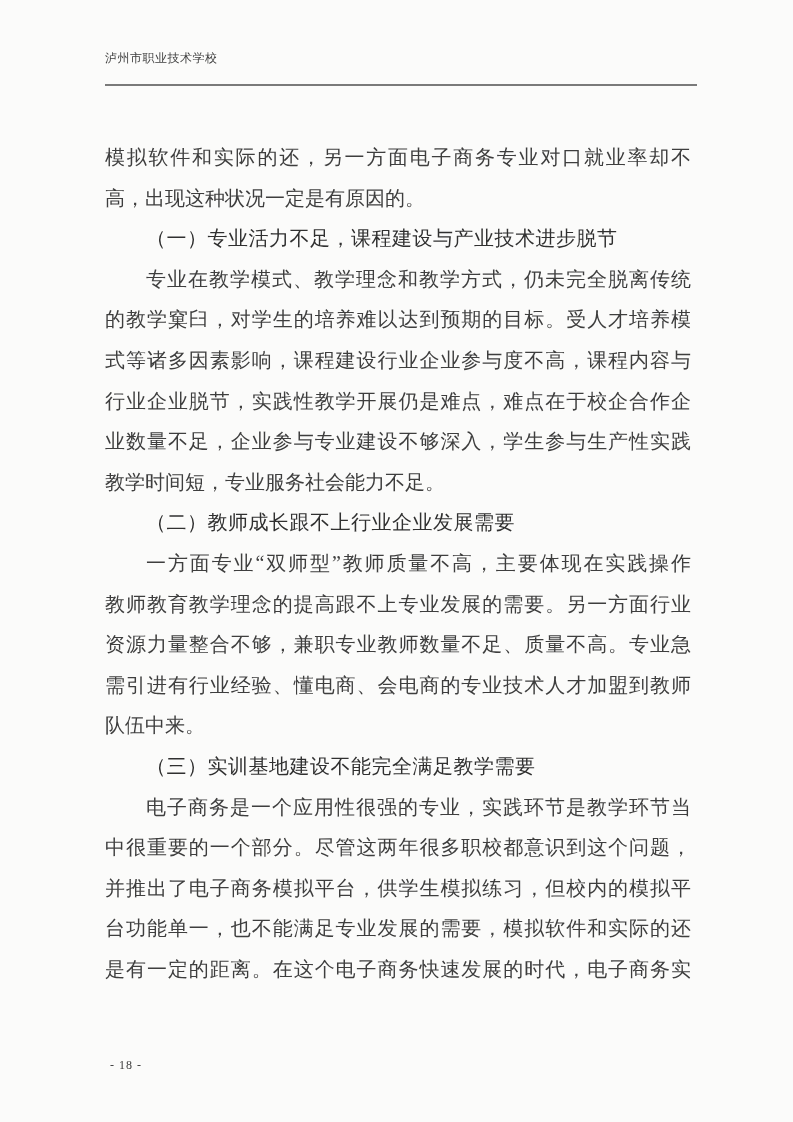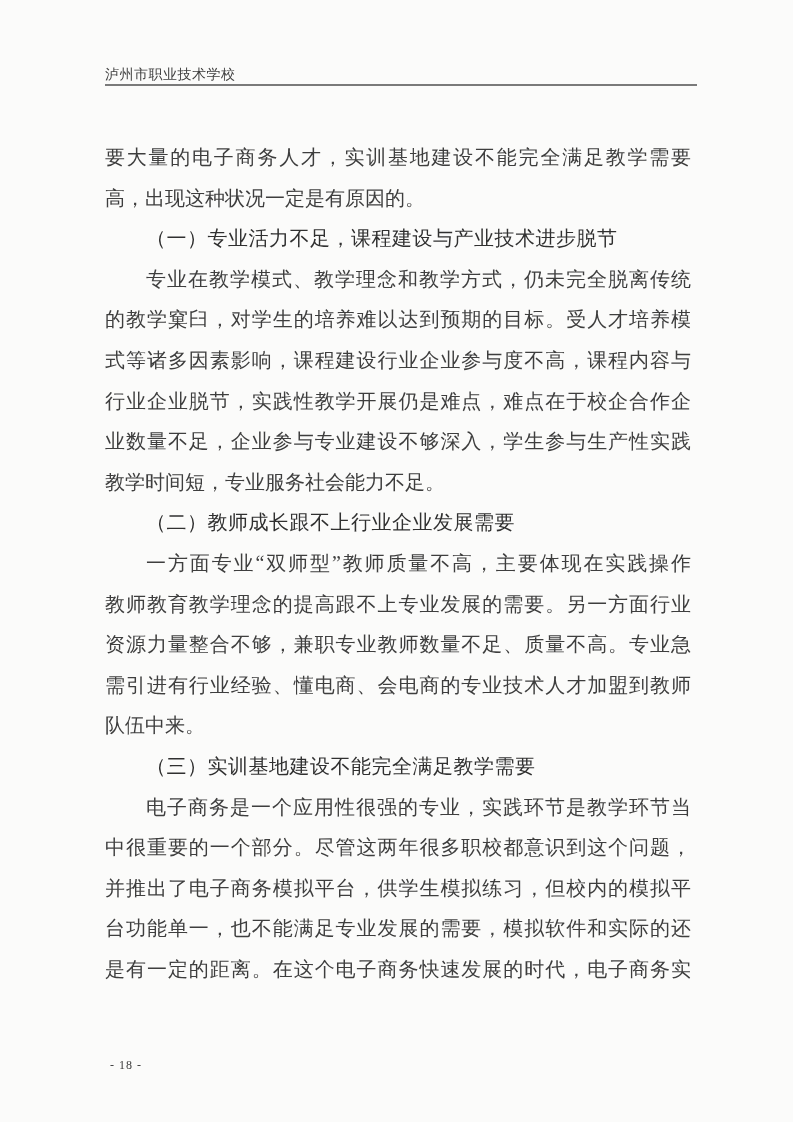--- a/index.html
+++ b/index.html
@@ -19,22 +19,22 @@
   .page {
     position: relative;
     width: 793px;
     height: 1122px;
     background: var(--paper);
     overflow: hidden;
   }
   .header-text {
     position: absolute;
     left: 105px;
-    top: 66px;
-    font-size: 14px;
+    top: 50px;
+    font-size: 12px;
     letter-spacing: 0.5px;
     color: var(--ink);
   }
   .header-rule {
     position: absolute;
     left: 105px;
     top: 84px;
     width: 592px;
     height: 1.5px;
     background: var(--rule-color);
@@ -81,21 +81,21 @@
 <body>
 
 <div class="page">
 
   <div class="header-text">泸州市职业技术学校</div>
 
   <div class="header-rule"></div>
 
   <div class="content">
 
-    <div class="line">要大量的电子商务人才，实训基地建设不能完全满足教学需要</div>
+    <div class="line">模拟软件和实际的还，另一方面电子商务专业对口就业率却不</div>
     <div class="line short">高，出现这种状况一定是有原因的。</div>
 
     <div class="line heading">（一）专业活力不足，课程建设与产业技术进步脱节</div>
     <div class="line indent">专业在教学模式、教学理念和教学方式，仍未完全脱离传统</div>
     <div class="line">的教学窠臼，对学生的培养难以达到预期的目标。受人才培养模</div>
     <div class="line">式等诸多因素影响，课程建设行业企业参与度不高，课程内容与</div>
     <div class="line">行业企业脱节，实践性教学开展仍是难点，难点在于校企合作企</div>
     <div class="line">业数量不足，企业参与专业建设不够深入，学生参与生产性实践</div>
     <div class="line short">教学时间短，专业服务社会能力不足。</div>
 

